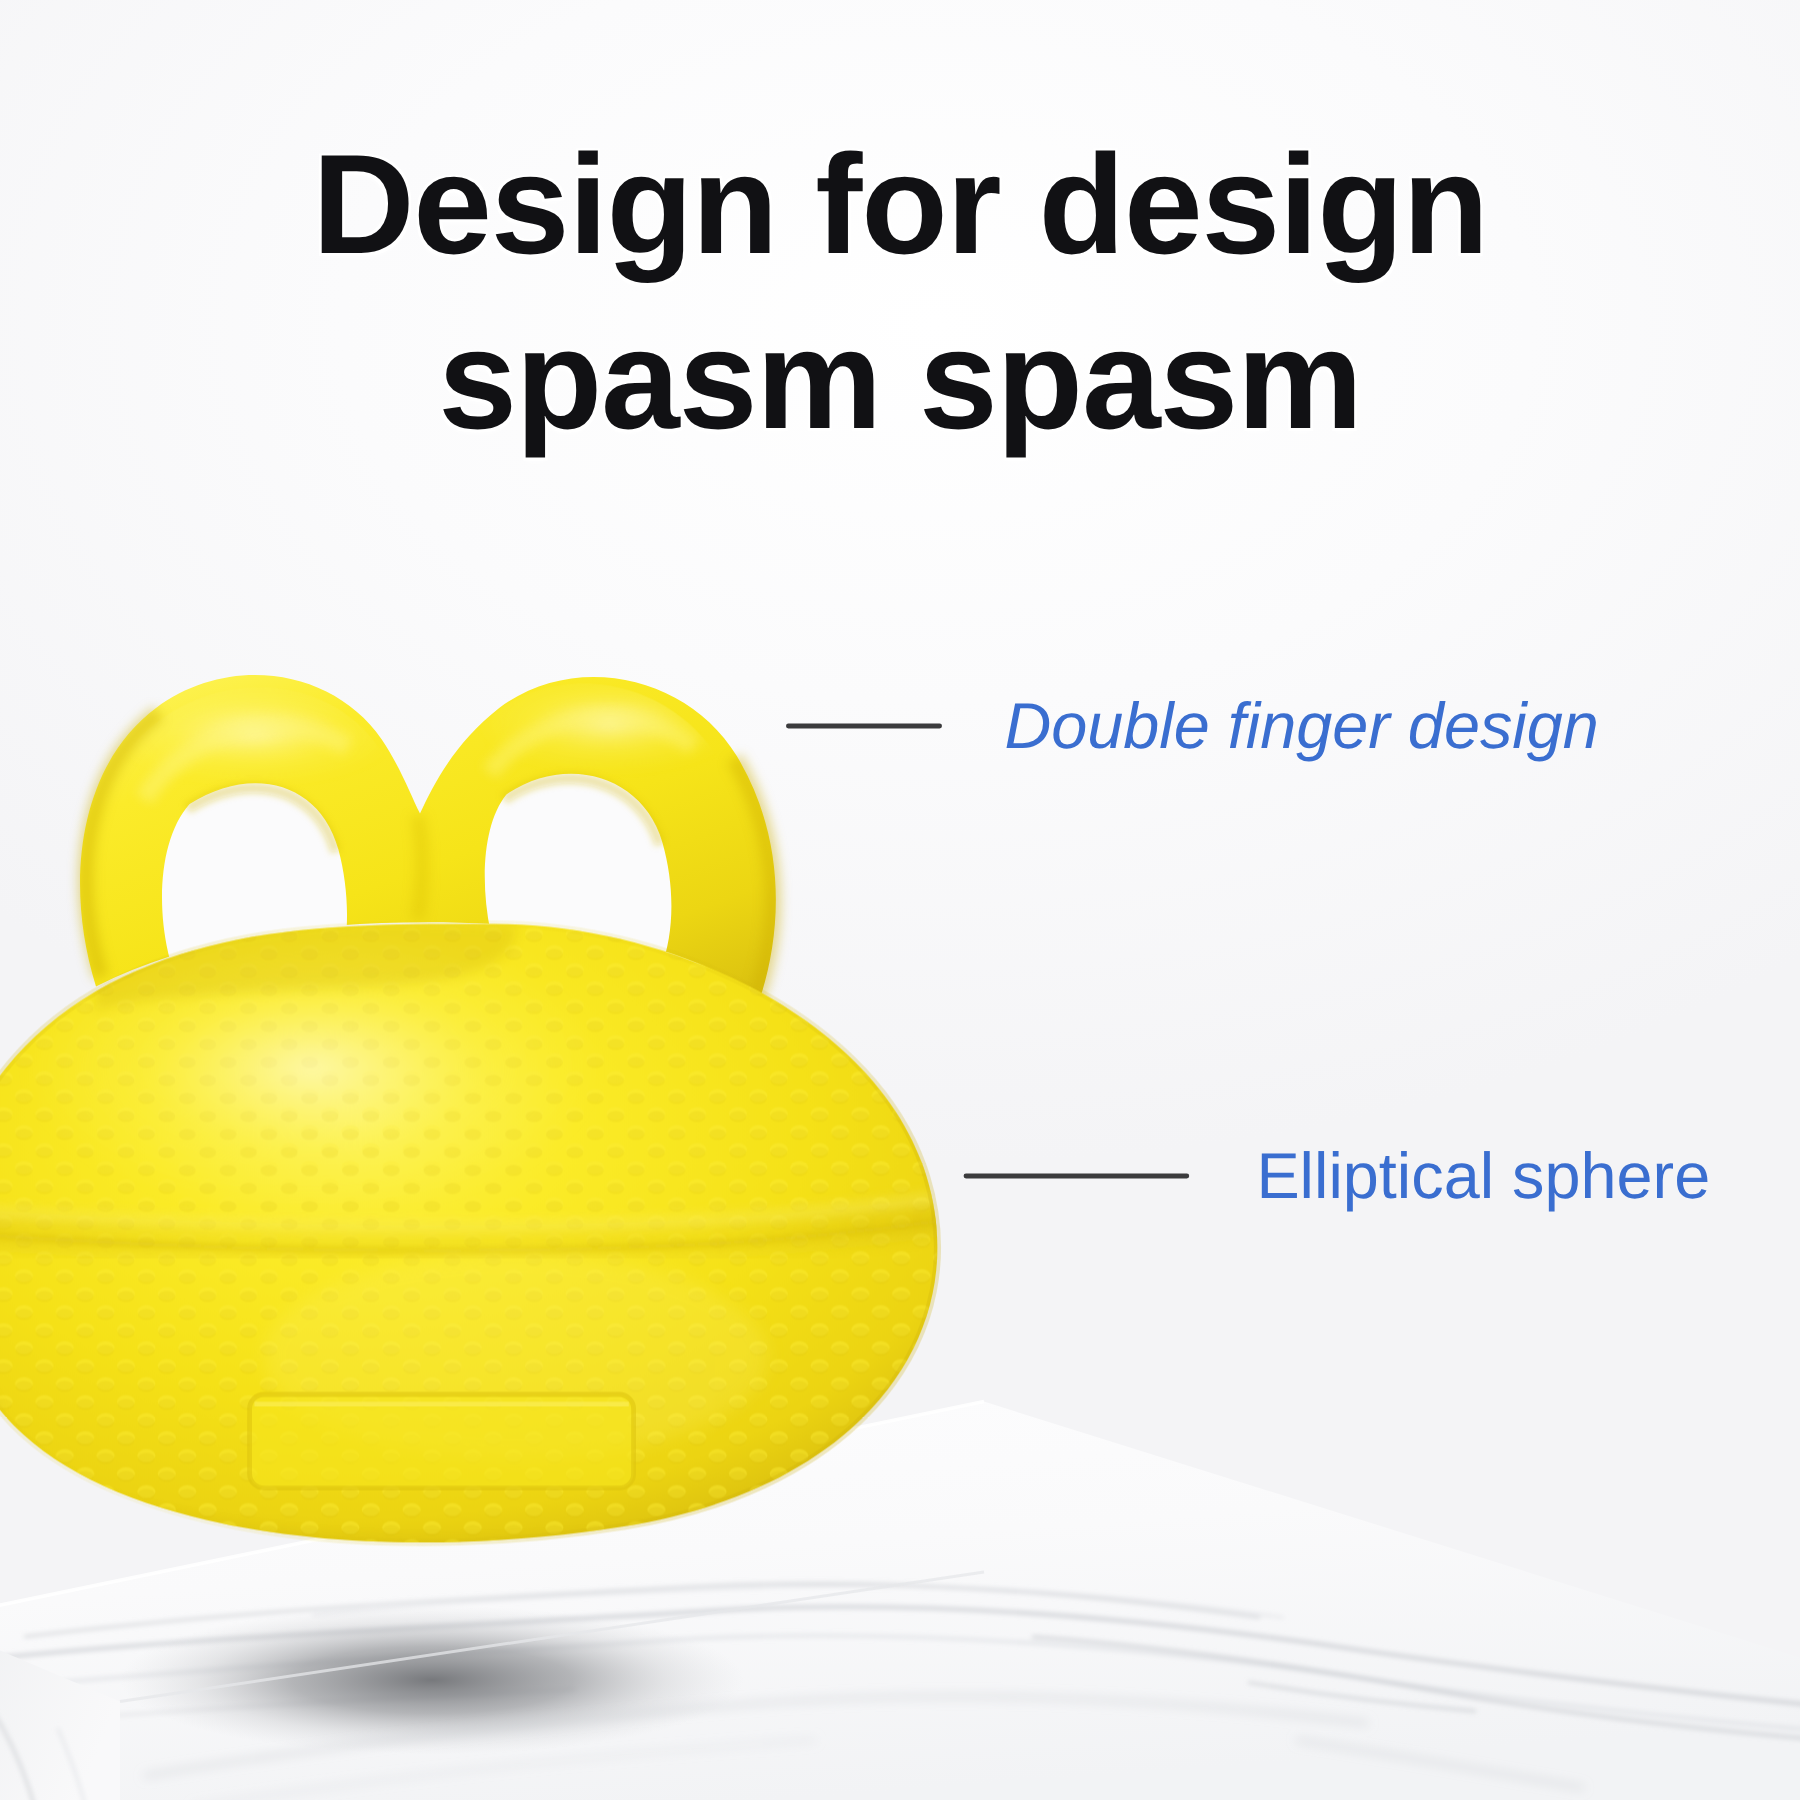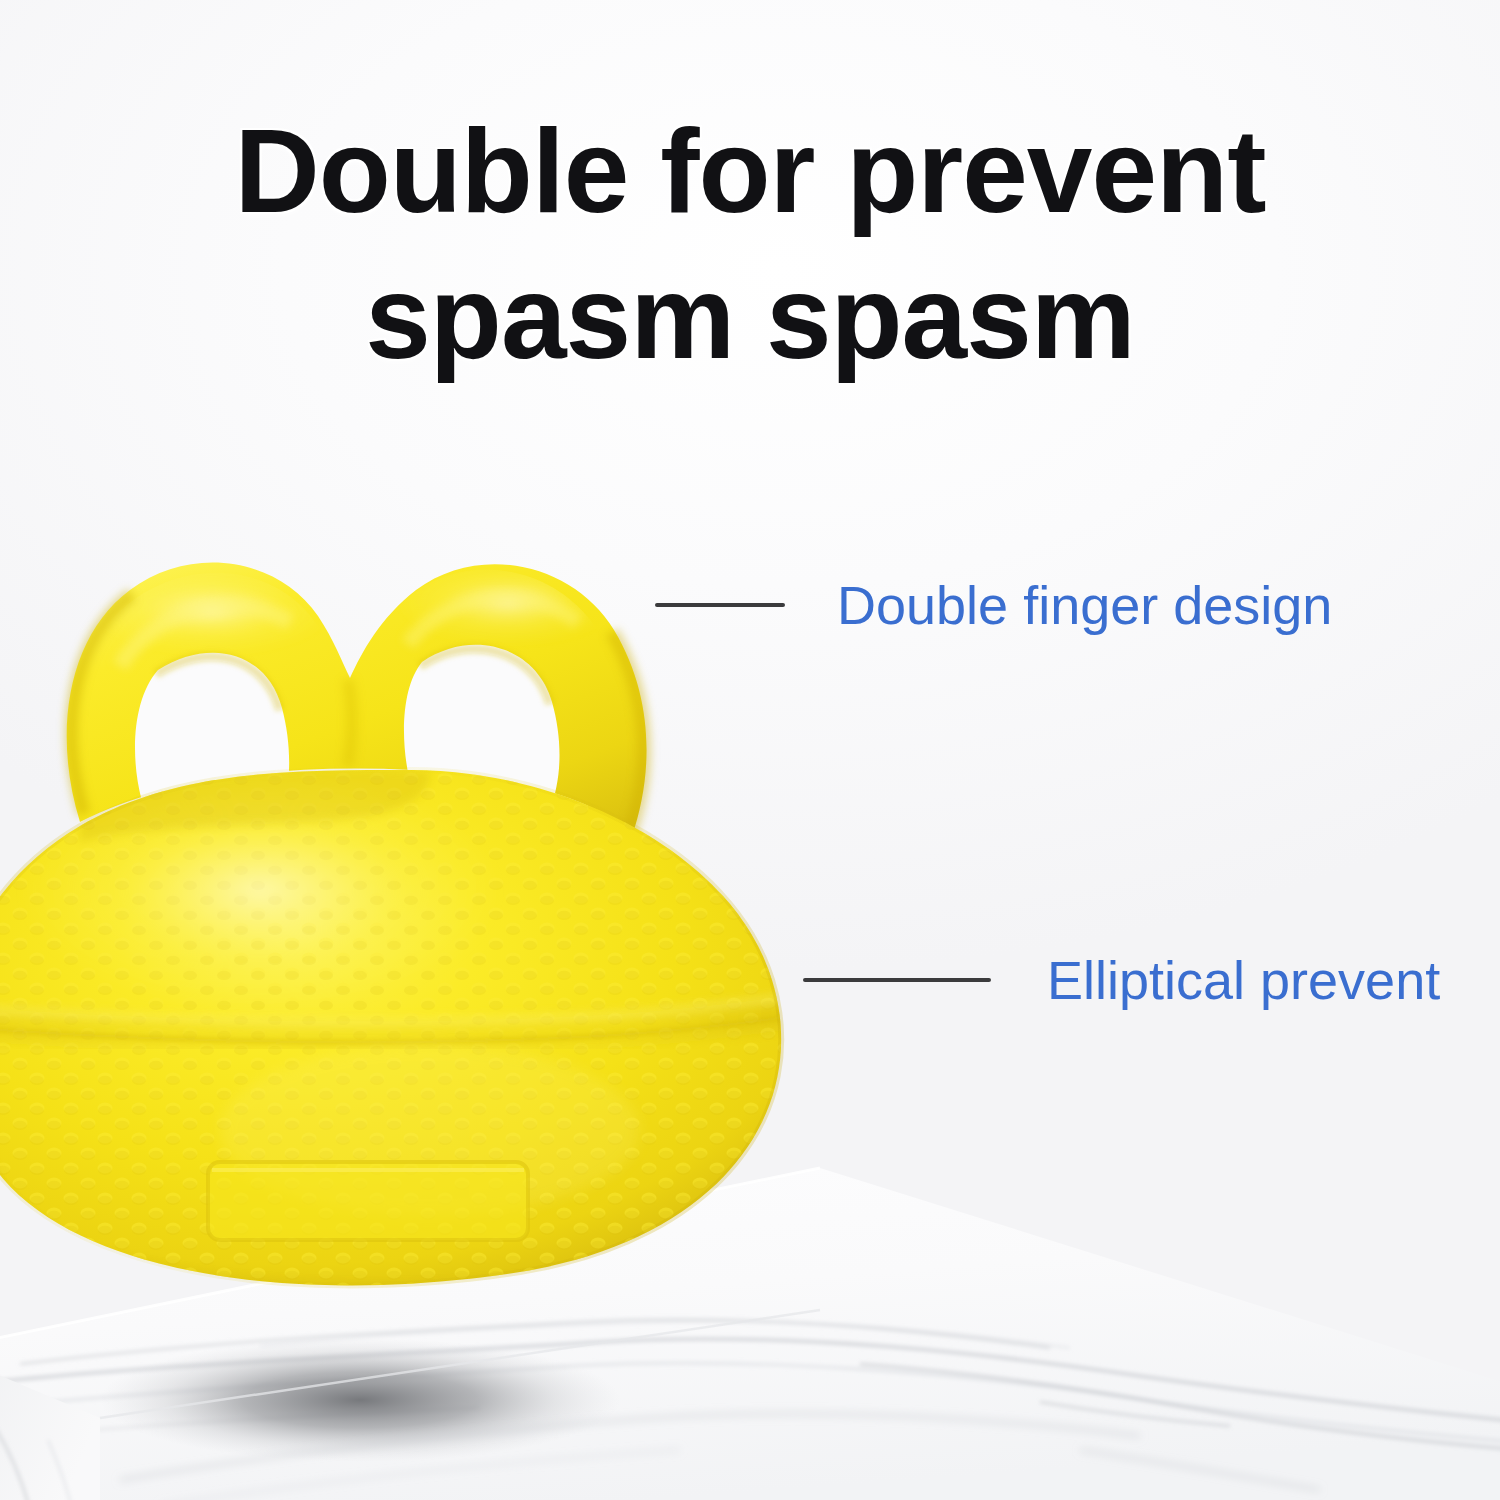--- a/index.html
+++ b/index.html
@@ -82,20 +82,21 @@
     font-weight: 400;
     font-size: 54px;
     line-height: 60px;
     color: #3a6ed0;
     white-space: nowrap;
     flex: none;
   }
   #callout-double-finger {
     left: 655px;
     top: 575px;
+    font-style: italic;
   }
   #callout-double-finger .leader-line { width: 130px; }
   #callout-double-finger .callout-label { margin-left: 52px; }
 
   #callout-elliptical {
     left: 803px;
     top: 950px;
   }
   #callout-elliptical .leader-line { width: 188px; }
   #callout-elliptical .callout-label { margin-left: 56px; }
@@ -323,27 +324,27 @@
       <path d="M452,300
                C600,300 772,380 812,510
                C852,640 760,770 560,802
                C360,834 120,812 36,700
                C-48,588 -10,432 120,356
                C220,298 340,300 452,300 Z" fill="none" stroke="url(#rimShade)" stroke-width="6" opacity="0.5"></path>
     </g>
   </svg>
 
   <div id="title-block">
-    <span class="title-line">Double for prevent</span>
+    <span class="title-line">Design for design</span>
     <span class="title-line">spasm spasm</span>
   </div>
 
   <div class="callout" id="callout-double-finger">
     <span class="leader-line"></span>
     <span class="callout-label">Double finger design</span>
   </div>
 
   <div class="callout" id="callout-elliptical">
     <span class="leader-line"></span>
-    <span class="callout-label">Elliptical prevent</span>
+    <span class="callout-label">Elliptical sphere</span>
   </div>
 
 </div>
 
 </body></html>

